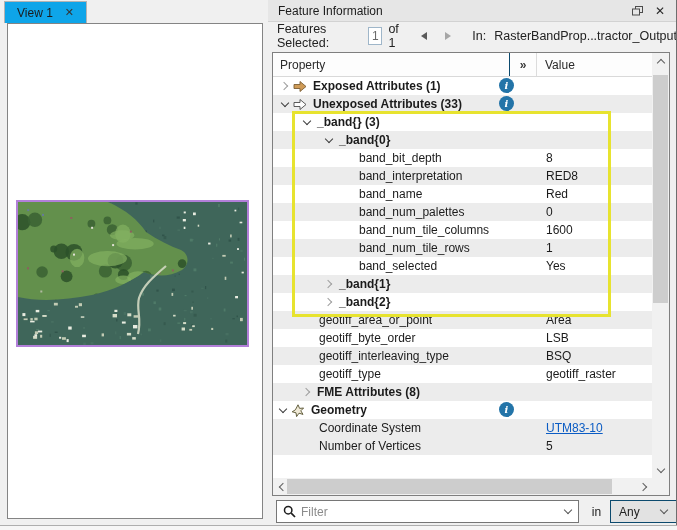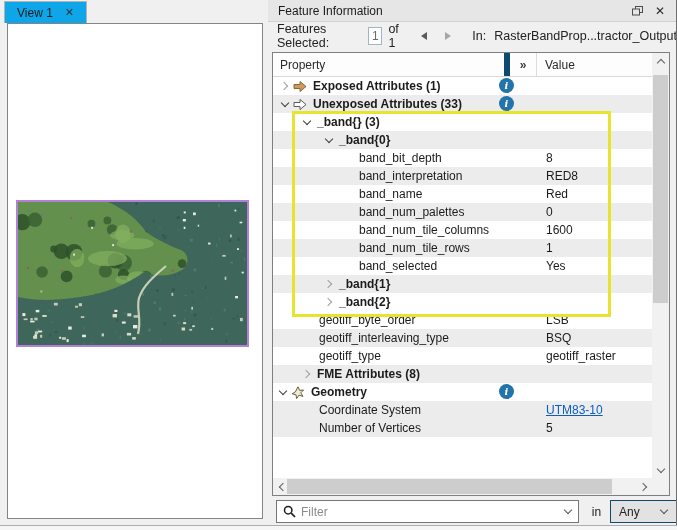--- a/index.html
+++ b/index.html
@@ -35,21 +35,21 @@
   .tri.right { border-left:6px solid #a6a6a6; margin-left:18px; }
   .in-label { margin-left:21px; }
   .src { margin-left:8px; }
 
   
   .tbl { position:absolute; left:4px; top:52px; width:398px; height:444px; background:#fff; border:1px solid #7f7f7f; }
   .tbl-inner { position:absolute; inset:0; overflow:hidden; }
   .thead { position:absolute; left:0; top:0; right:17px; height:24px; background:#fdfdfd;
            border-bottom:1px solid #d9d9d9; display:flex; font-size:12px; color:#2a2a2a; }
   .th { display:flex; align-items:center; height:100%; }
-  .th-prop { width:237px; padding-left:7px; border-right:6px solid #0c4a6e; }
+  .th-prop { width:237px; padding-left:7px; border-right:1px solid #0c4a6e; }
   .th-exp  { width:27px; justify-content:center; border-right:1px solid #dcdcdc; font-weight:bold; color:#3a3a3a; }
   .th-val  { flex:1; padding-left:8px; }
   .rows { position:absolute; left:0; top:24px; right:17px; }
   .row { position:relative; height:18px; display:flex; align-items:center; font-size:12px; color:#1b1b1b; white-space:nowrap; }
   .row.alt { background:#ececec; }
   .row .plabel { padding-left:2px; }
   .row .plabel.b { font-weight:700; }
   .chev { width:16px; height:16px; flex:0 0 16px; display:flex; align-items:center; justify-content:center; }
   .chev .g { width:6px; height:6px; border-right:1.5px solid #9e9e9e; border-bottom:1.5px solid #9e9e9e;
              transform:rotate(-45deg); margin-left:-2px; }
@@ -421,20 +421,24 @@
                 <span class="g"></span>
               </span>
               <span class="plabel b">_band{1}</span>
             </div>
             <div class="row" style="padding-left: 48px;">
               <span class="chev">
                 <span class="g"></span>
               </span>
               <span class="plabel b">_band{2}</span>
             </div>
+            <div class="row alt" style="padding-left: 44px;">
+              <span class="plabel">geotiff_area_or_point</span>
+              <span class="cell-val">Area</span>
+            </div>
             <div class="row" style="padding-left: 44px;">
               <span class="plabel">geotiff_byte_order</span>
               <span class="cell-val">LSB</span>
             </div>
             <div class="row alt" style="padding-left: 44px;">
               <span class="plabel">geotiff_interleaving_type</span>
               <span class="cell-val">BSQ</span>
             </div>
             <div class="row" style="padding-left: 44px;">
               <span class="plabel">geotiff_type</span>

